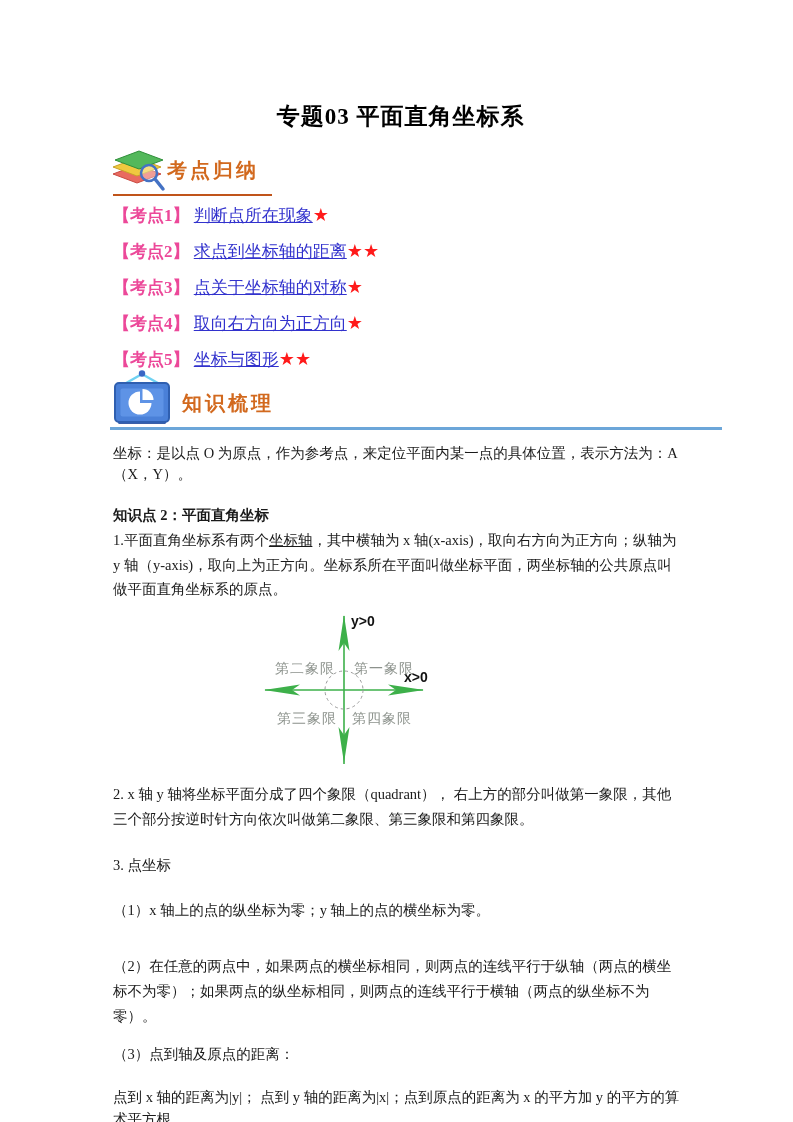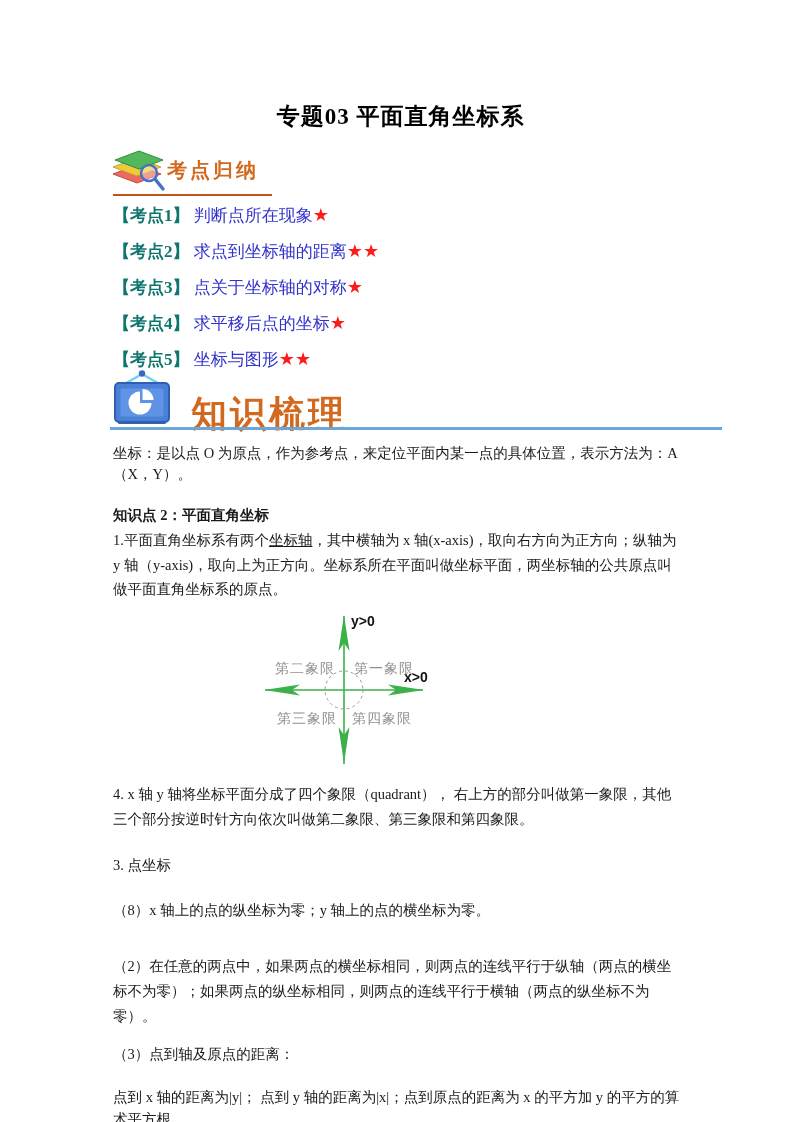--- a/index.html
+++ b/index.html
@@ -15,28 +15,28 @@
   
   .hdr1-icon{position:absolute;left:112px;top:149px;}
   .hdr1-text{
     position:absolute;left:167px;top:157px;
     font-size:20px;font-weight:bold;color:#D2691E;letter-spacing:3px;
   }
   .hdr1-underline{position:absolute;left:113px;top:194px;width:159px;height:2px;background:#C0541A;}
   
   .kd-list{position:absolute;left:113px;top:205px;width:480px;}
   .kd-item{font-size:17px;line-height:21px;margin-bottom:15px;white-space:nowrap;}
-  .kd-tag{font-weight:bold;color:#0f766e;text-align:right;}
-  .kd-label{color:#3232CD;}
+  .kd-tag{font-weight:bold;color:#ec4899;text-align:right;}
+  .kd-label{color:#3232CD;text-decoration:underline;}
   .kd-stars{color:#FF1A1A;font-size:18px;}
   
   .hdr2-icon{position:absolute;left:112px;top:369px;}
   .hdr2-text{
-    position:absolute;left:191px;top:390px;
-    font-size:36px;font-weight:bold;color:#D2691E;letter-spacing:3px;
+    position:absolute;left:182px;top:390px;
+    font-size:20px;font-weight:bold;color:#D2691E;letter-spacing:3px;
   }
   .hdr2-rule{position:absolute;left:110px;top:427px;width:612px;height:3px;background:#6CA6D9;}
   
   .body{position:absolute;left:113px;top:443px;width:570px;font-size:14.5px;}
   .k-heading{font-weight:bold;line-height:20px;}
   .k1-para{line-height:21px;margin-top:0;}
   .k1-term{font-weight:normal;}
   .k2-heading{margin-top:20px;}
   .p1{line-height:24.5px;margin-top:3px;}
   .p1 .u{text-decoration:underline;}
@@ -78,21 +78,21 @@
     <div class="kd-item">
       <span class="kd-tag">【考点2】</span>
       <span class="kd-label">求点到坐标轴的距离</span><span class="kd-stars">★★</span>
     </div>
     <div class="kd-item">
       <span class="kd-tag">【考点3】</span>
       <span class="kd-label">点关于坐标轴的对称</span><span class="kd-stars">★</span>
     </div>
     <div class="kd-item">
       <span class="kd-tag">【考点4】</span>
-      <span class="kd-label">求平移后点的坐标</span><span class="kd-stars">★</span>
+      <span class="kd-label">取向右方向为正方向</span><span class="kd-stars">★</span>
     </div>
     <div class="kd-item">
       <span class="kd-tag">【考点5】</span>
       <span class="kd-label">坐标与图形</span><span class="kd-stars">★★</span>
     </div>
   </div>
 
   <div class="hdr2-icon">
     <svg width="62" height="60" viewBox="0 0 62 60">
       <line x1="30" y1="5" x2="9" y2="17" stroke="#6FD2F2" stroke-width="2.5"></line>
@@ -132,21 +132,21 @@
         <text class="axis-label" x="100" y="22">y&gt;0</text>
         <text class="axis-label" x="153" y="78">x&gt;0</text>
 
         <text class="quad-label" x="54" y="69" text-anchor="middle">第二象限</text>
         <text class="quad-label" x="133" y="69" text-anchor="middle">第一象限</text>
         <text class="quad-label" x="56" y="119" text-anchor="middle">第三象限</text>
         <text class="quad-label" x="131" y="119" text-anchor="middle">第四象限</text>
       </svg>
     </div>
 
-    <div class="p2">4.  x 轴 y 轴将坐标平面分成了四个象限（quadrant）， 右上方的部分叫做第一象限，其他三个部分按逆时针方向依次叫做第二象限、第三象限和第四象限。</div>
+    <div class="p2">2.  x 轴 y 轴将坐标平面分成了四个象限（quadrant）， 右上方的部分叫做第一象限，其他三个部分按逆时针方向依次叫做第二象限、第三象限和第四象限。</div>
     <div class="p3">3.  点坐标</div>
-    <div class="sub1">（8）x 轴上的点的纵坐标为零；y 轴上的点的横坐标为零。</div>
+    <div class="sub1">（1）x 轴上的点的纵坐标为零；y 轴上的点的横坐标为零。</div>
     <div class="sub2">（2）在任意的两点中，如果两点的横坐标相同，则两点的连线平行于纵轴（两点的横坐标不为零）；如果两点的纵坐标相同，则两点的连线平行于横轴（两点的纵坐标不为零）。</div>
     <div class="sub3">（3）点到轴及原点的距离：</div>
     <div class="sub4">点到 x 轴的距离为|y|；  点到 y 轴的距离为|x|；点到原点的距离为 x 的平方加 y 的平方的算术平方根。</div>
 
   </div>
 </div>
 
 </body></html>

